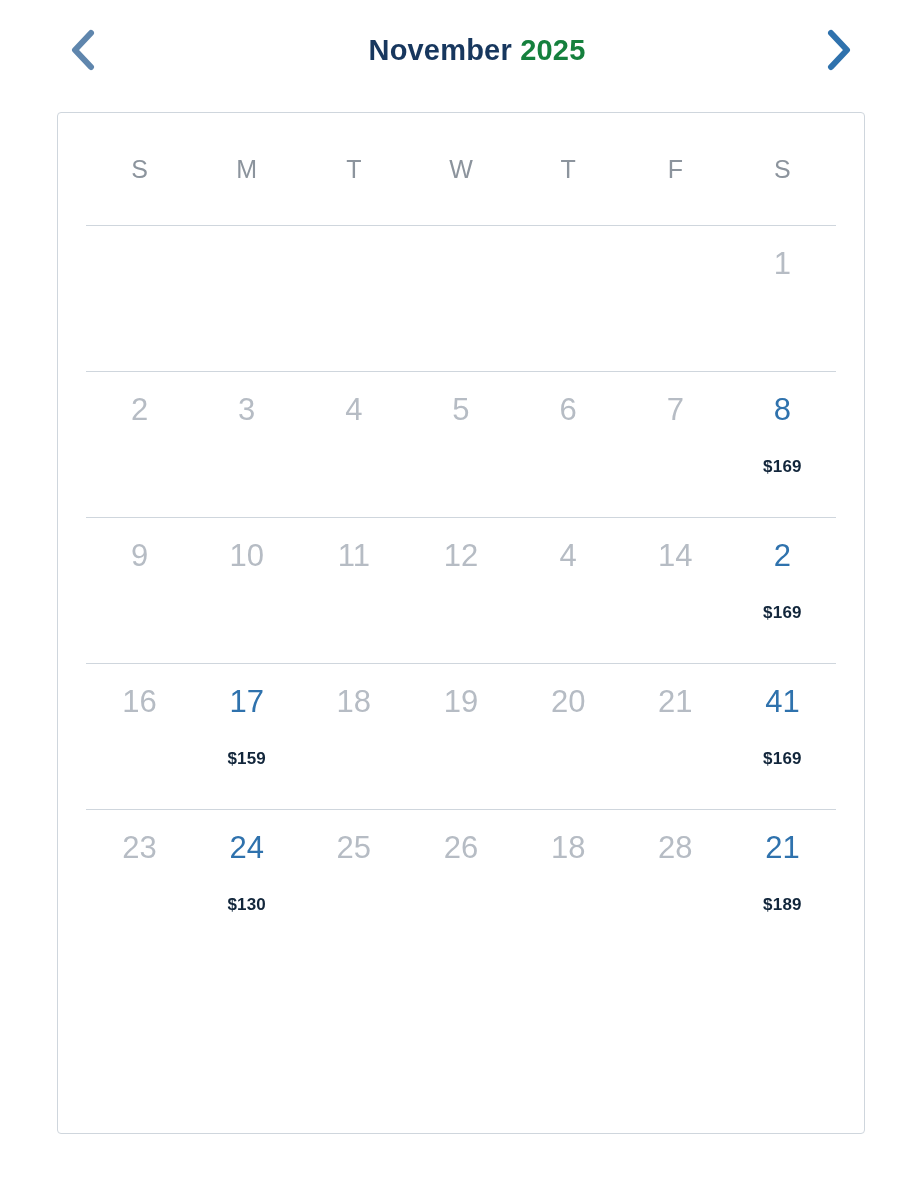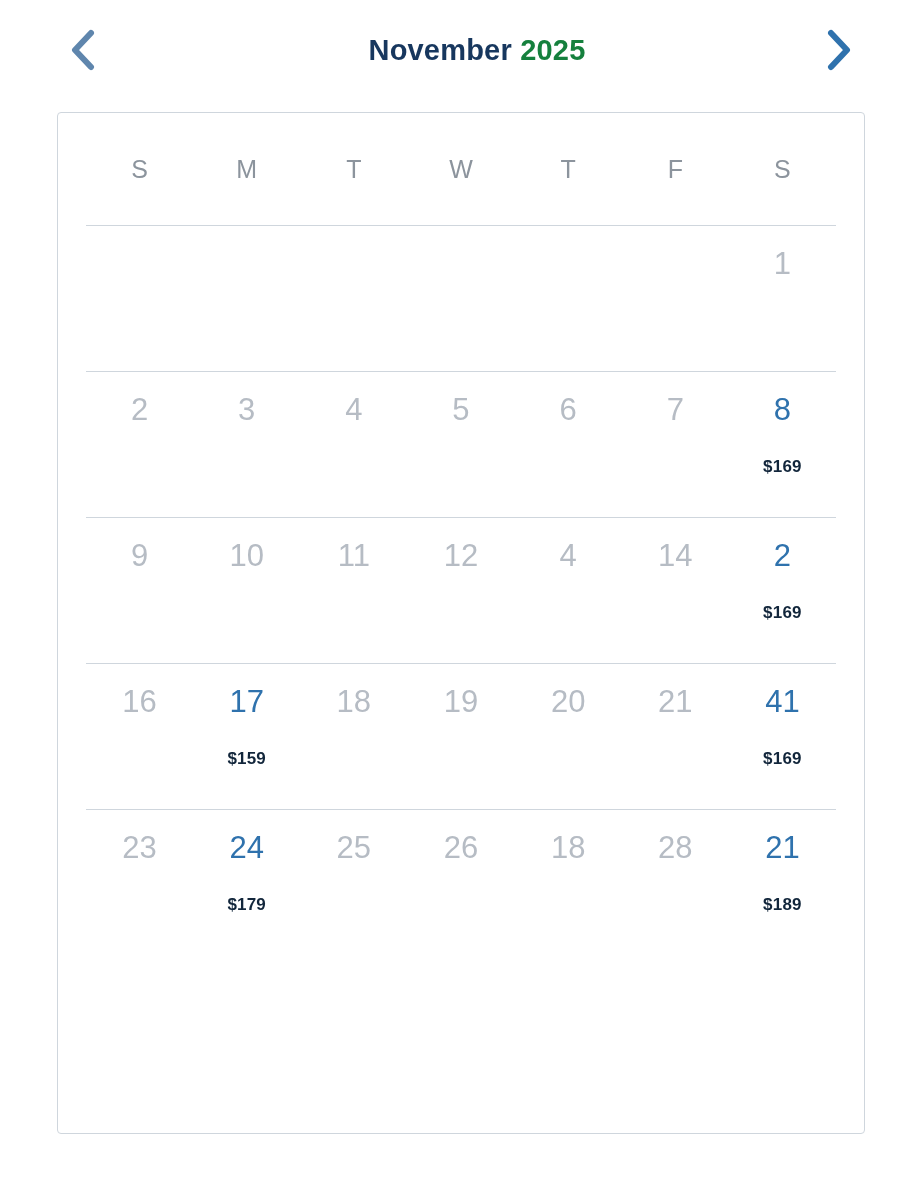--- a/index.html
+++ b/index.html
@@ -268,21 +268,21 @@
             </td>
             <td class="pad-right"></td>
           </tr>
           <tr>
             <td class="pad-left"></td>
             <td class="daycell">
               <span class="dnum">23</span>
             </td>
             <td class="daycell available">
               <span class="dnum">24</span>
-              <span class="price">$179</span>
+              <span class="price">$130</span>
             </td>
             <td class="daycell">
               <span class="dnum">25</span>
             </td>
             <td class="daycell">
               <span class="dnum">26</span>
             </td>
             <td class="daycell">
               <span class="dnum">18</span>
             </td>

